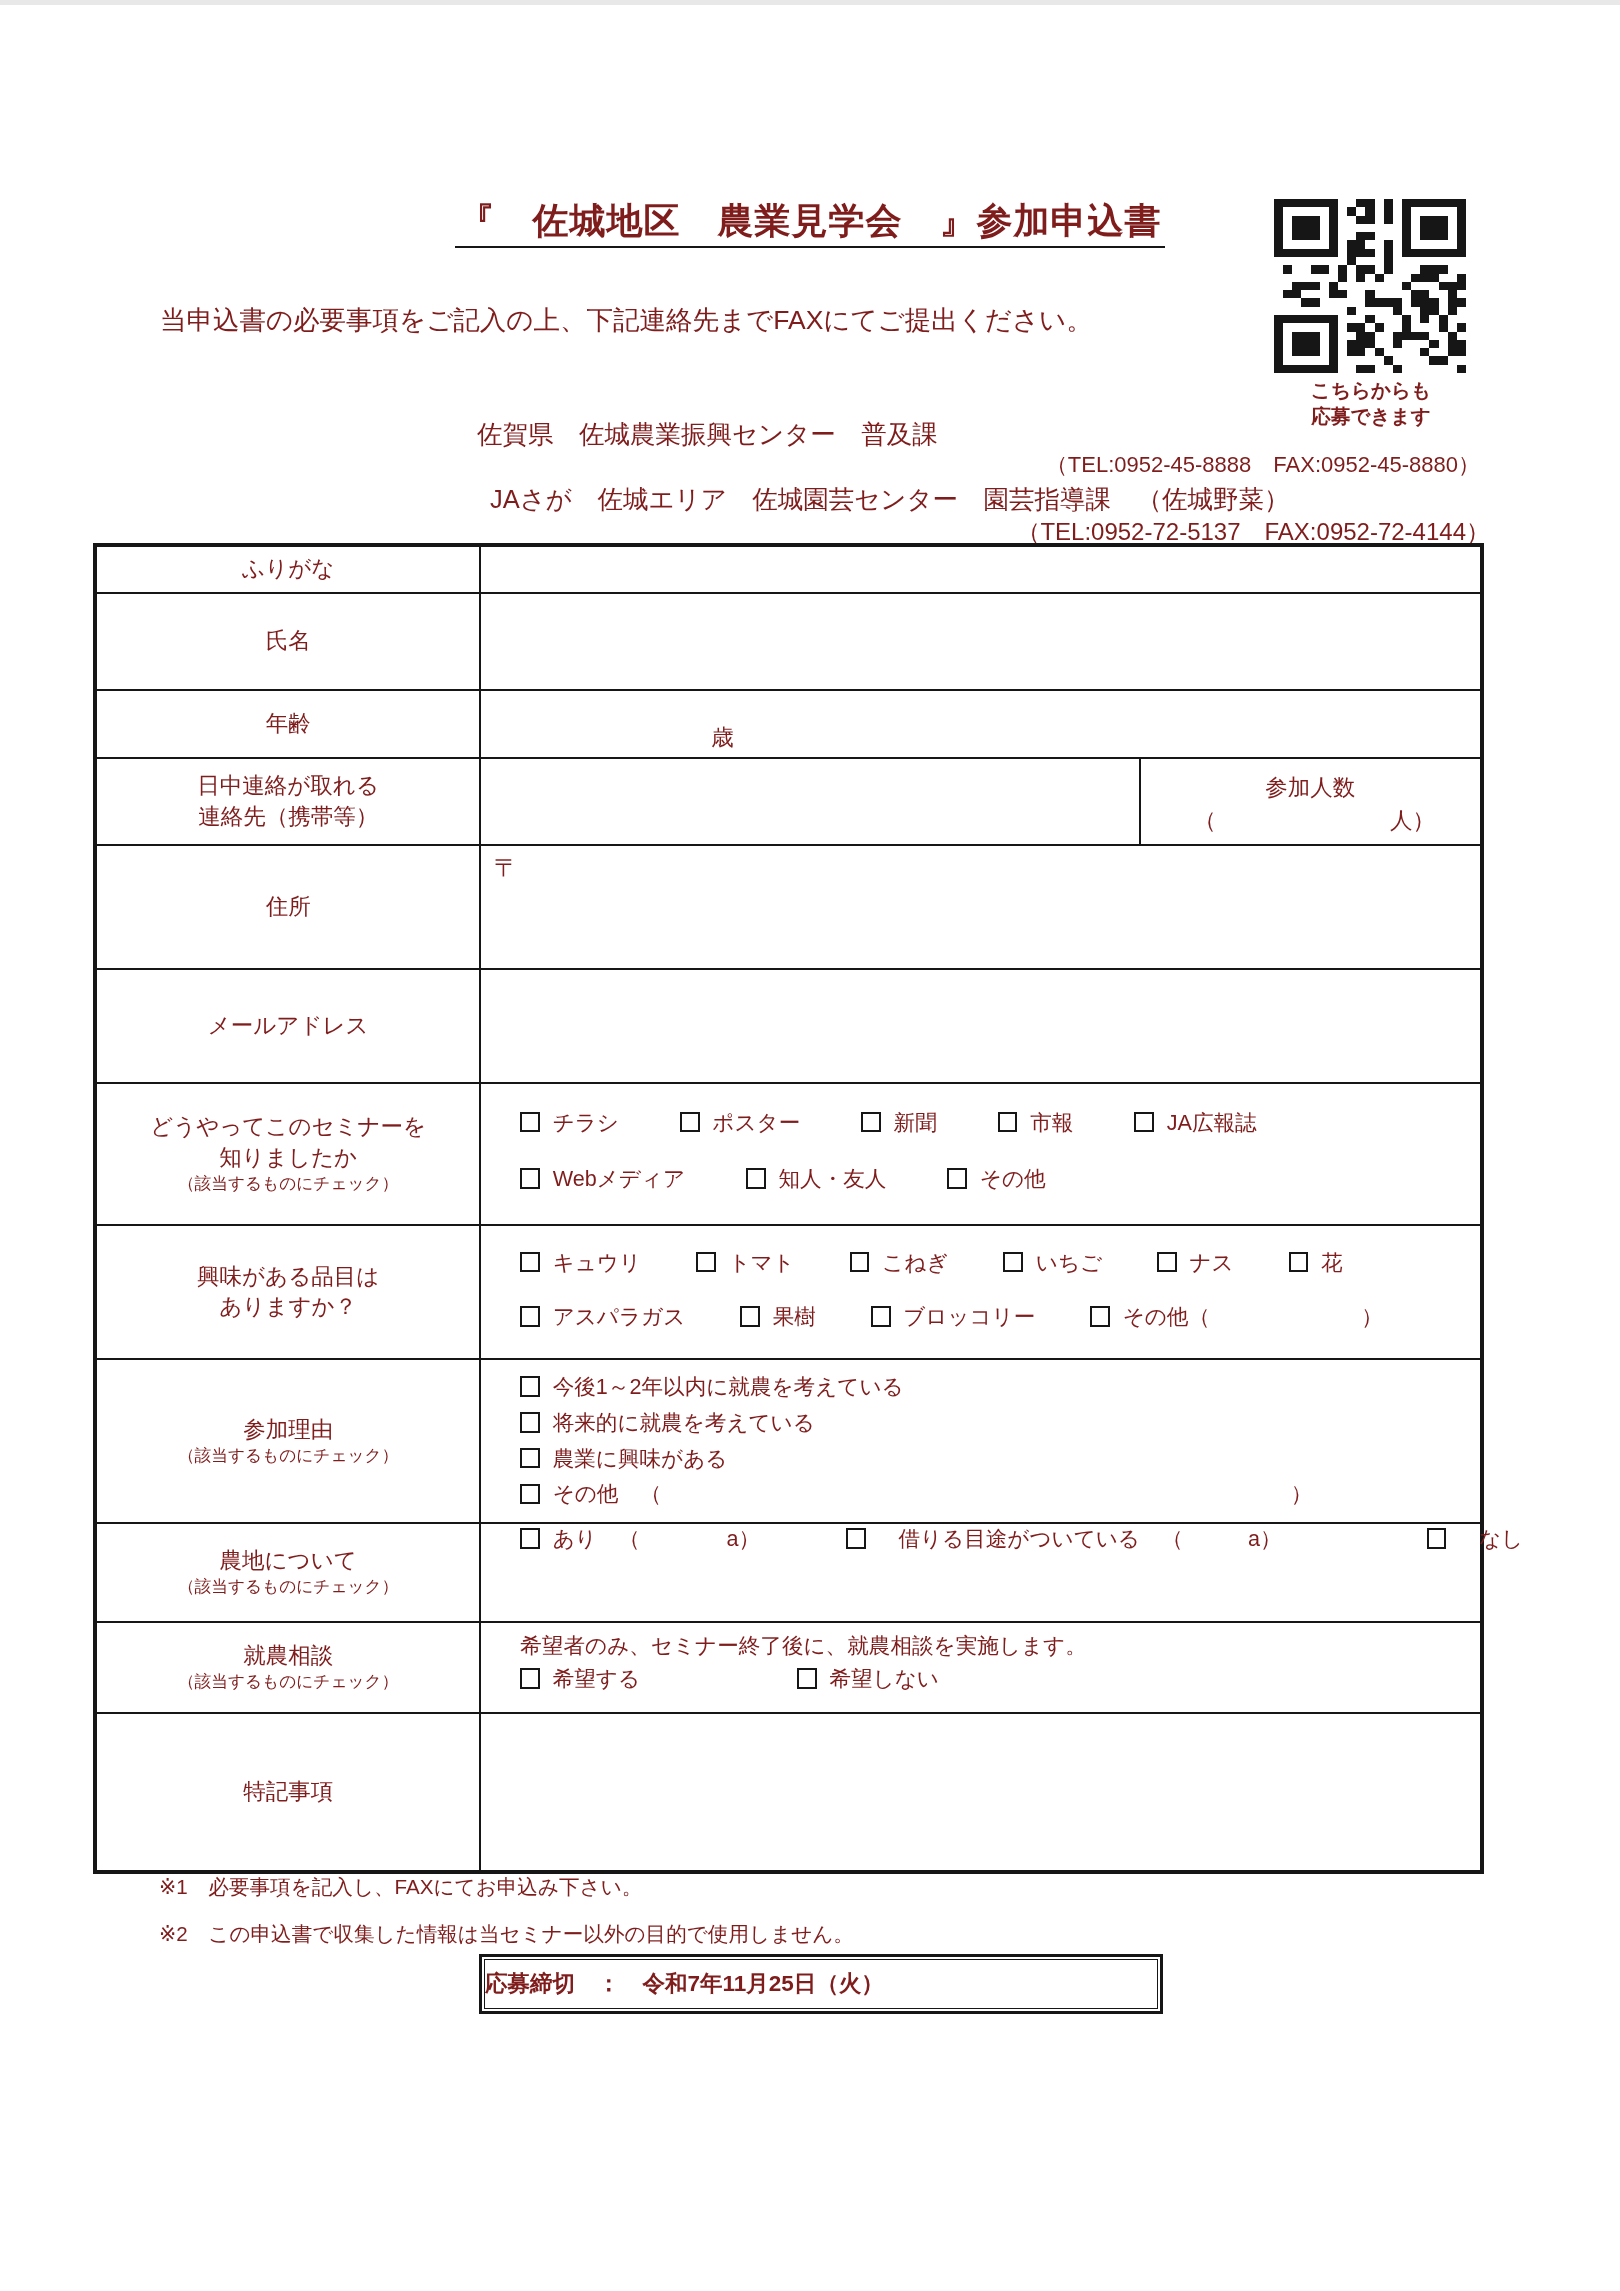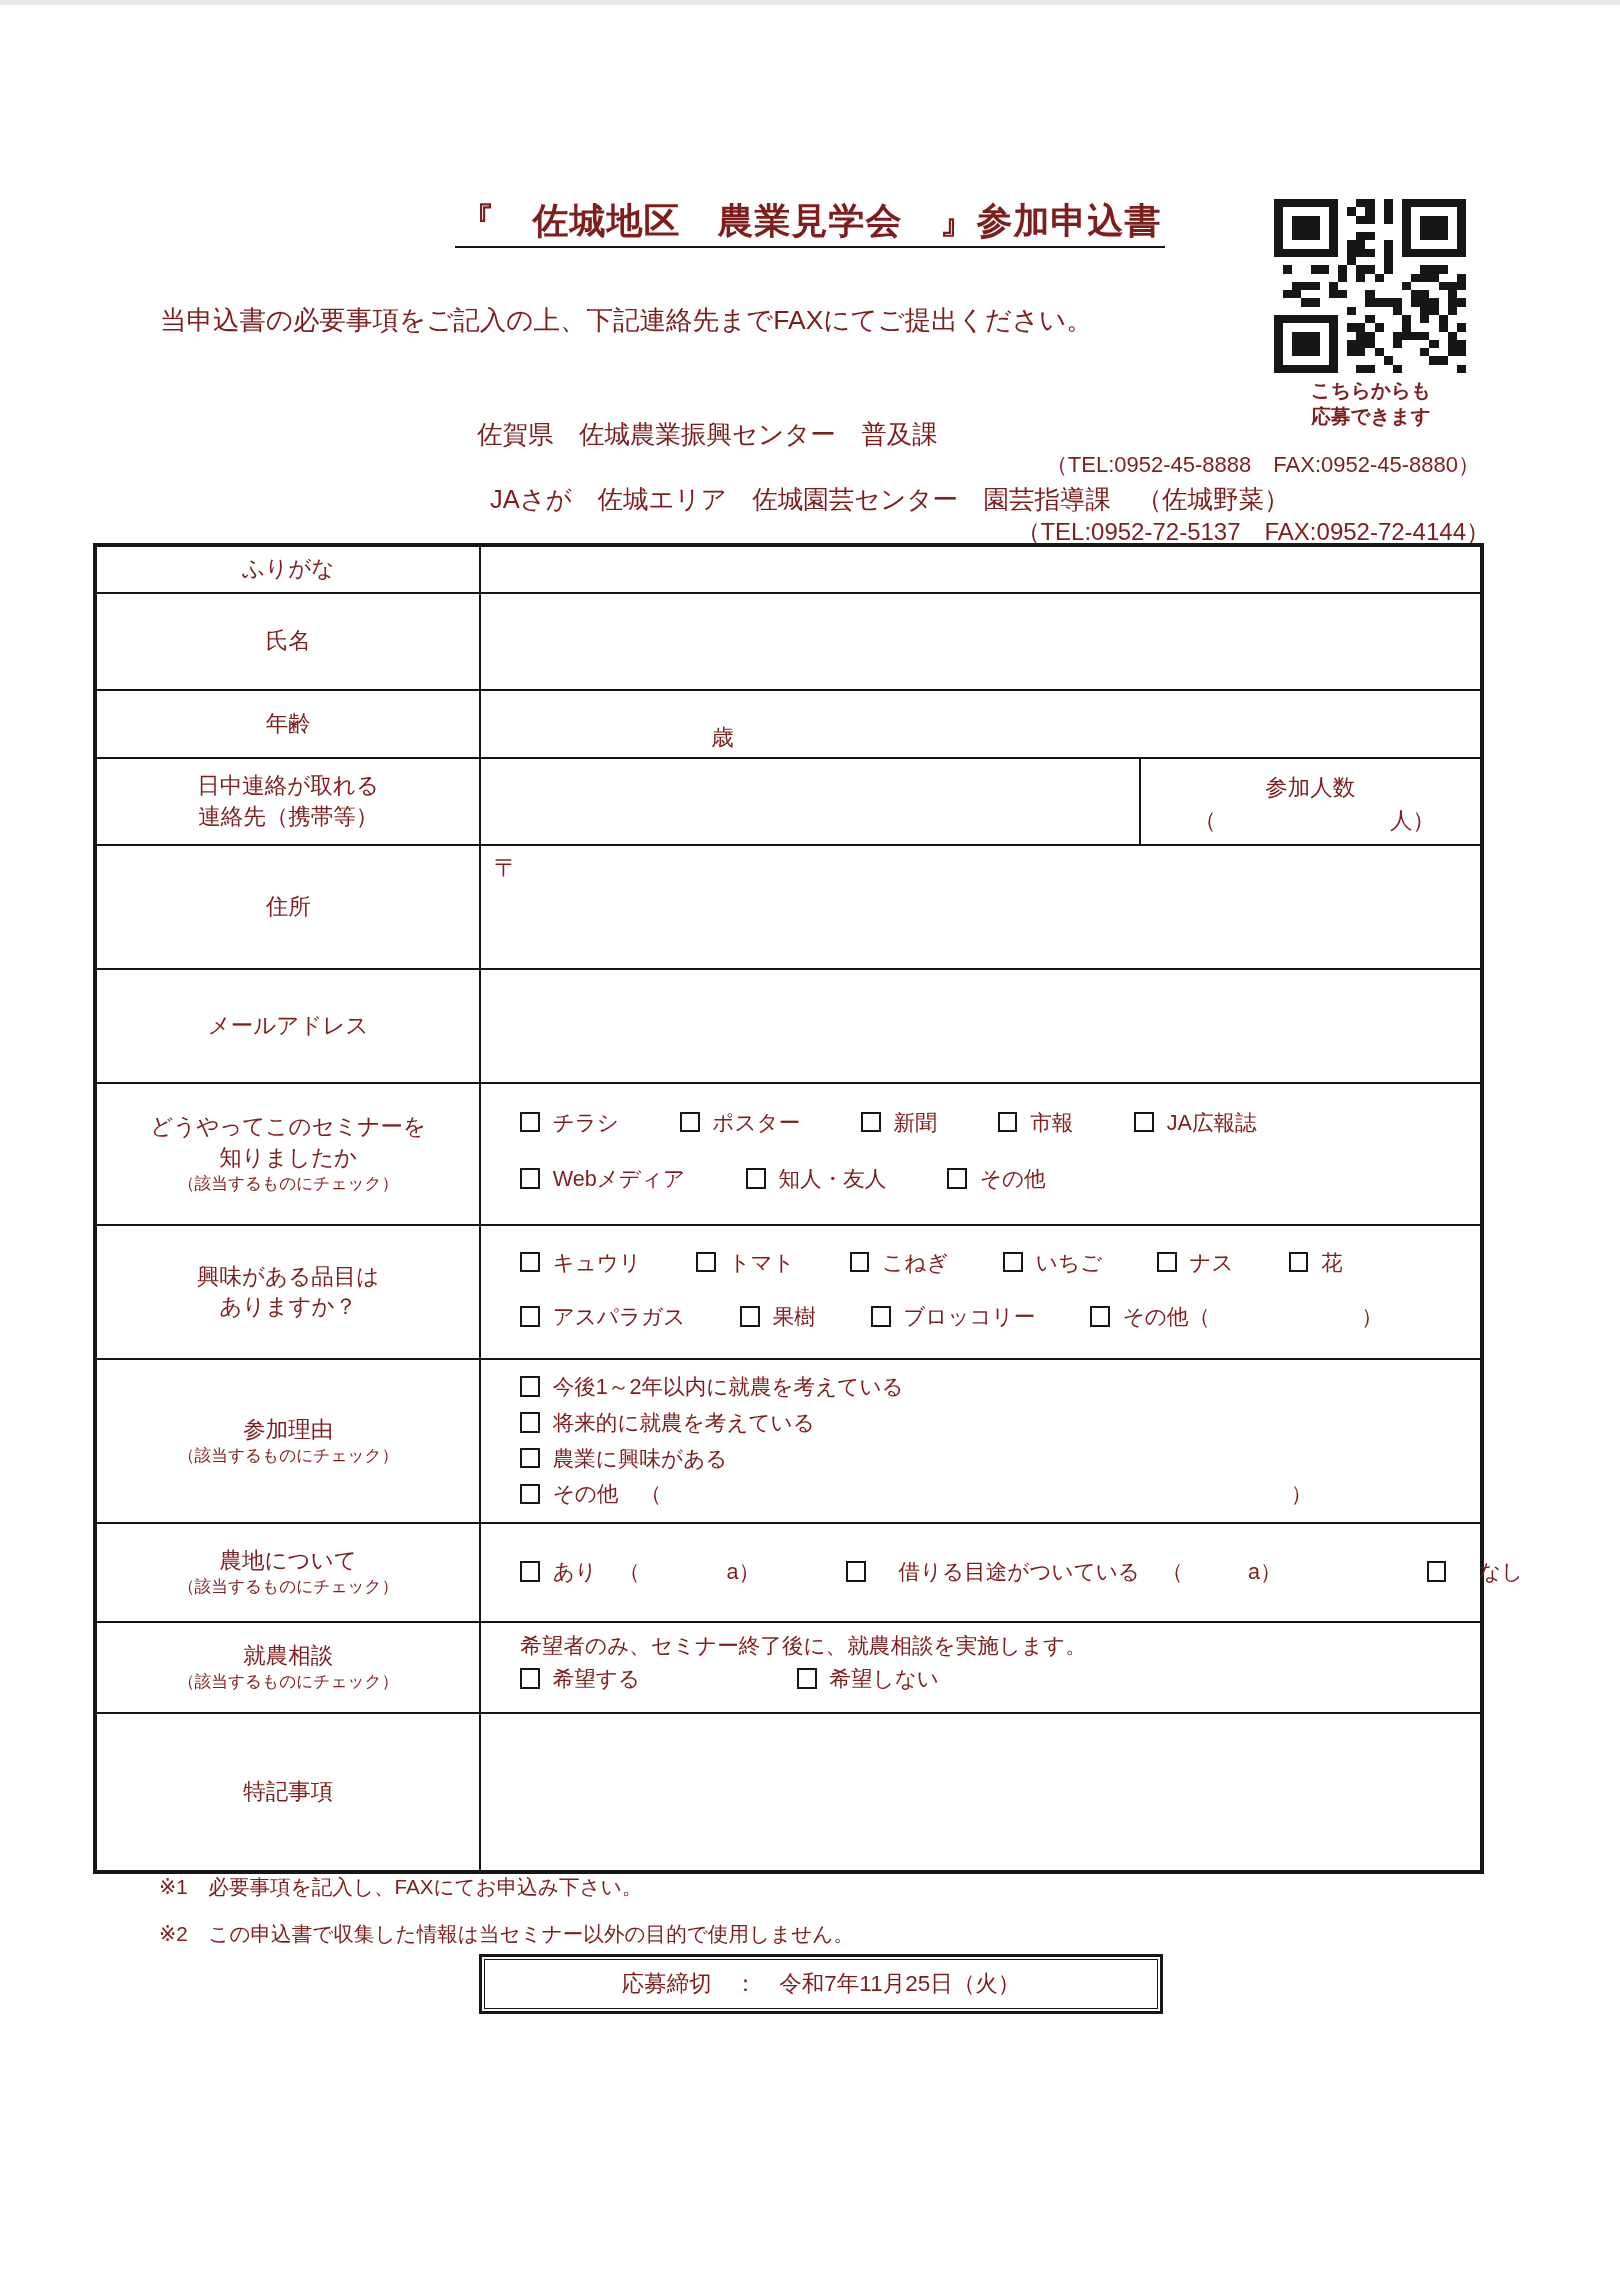--- a/index.html
+++ b/index.html
@@ -59,40 +59,40 @@
   .olabel { font-size:21.6px; white-space:pre; }
   .note-line { font-size:21.6px; padding-left:39px; }
 
   .r7 .opts { padding-top:23.5px; gap:27.4px; }
   .r7 .optline { gap:61px; }
   .r8 .opts { padding-top:21.6px; gap:25.5px; }
   .r8 .optline { gap:55px; }
   .r9 .opts { padding-top:11.8px; gap:6.9px; }
   .r9-last { display:flex; width:792px; justify-content:space-between; align-items:flex-start; }
   .r9-close { font-size:21.6px; }
-  .r10 .opts { padding-top:33px; }
+  .r10 .opts { }
   .r10 .optline { gap:0; }
   .r10 .opt + .opt { margin-left:86px;gap:20px; }
   .r10 .opt + .opt + .opt { margin-left:145px; }
   .r11 .note-line { padding-top:7.8px; }
   .r11 .opts { padding-top:3.9px; }
   .r11 .optline { gap:157px; }
 
   
   .fn { position:absolute; left:159px; font-size:20.6px; }
   .fn-1 { top:1868px; }
   .fn-2 { top:1915px; }
 
   .deadline-box {
     position:absolute; left:479px; top:1949px; width:674px;
     border:3.9px solid #161616; padding:2px; background:#fff;
   }
   .deadline-inner {
-    border:1px solid #161616; text-align:center;
-    font-size:22.5px; font-weight:normal; padding:7.8px 0 8.8px 0;
+    border:1px solid #161616; text-align:left;
+    font-size:22.5px; font-weight:bold; padding:7.8px 0 8.8px 0;
   }
 </style>
 </head>
 <body>
 
 <div class="page">
 
   <h1 class="title"><span class="underlined">『　佐城地区　農業見学会　』参加申込書</span></h1>
 
   <div class="instruction">当申込書の必要事項をご記入の上、下記連絡先までFAXにてご提出ください。</div>

